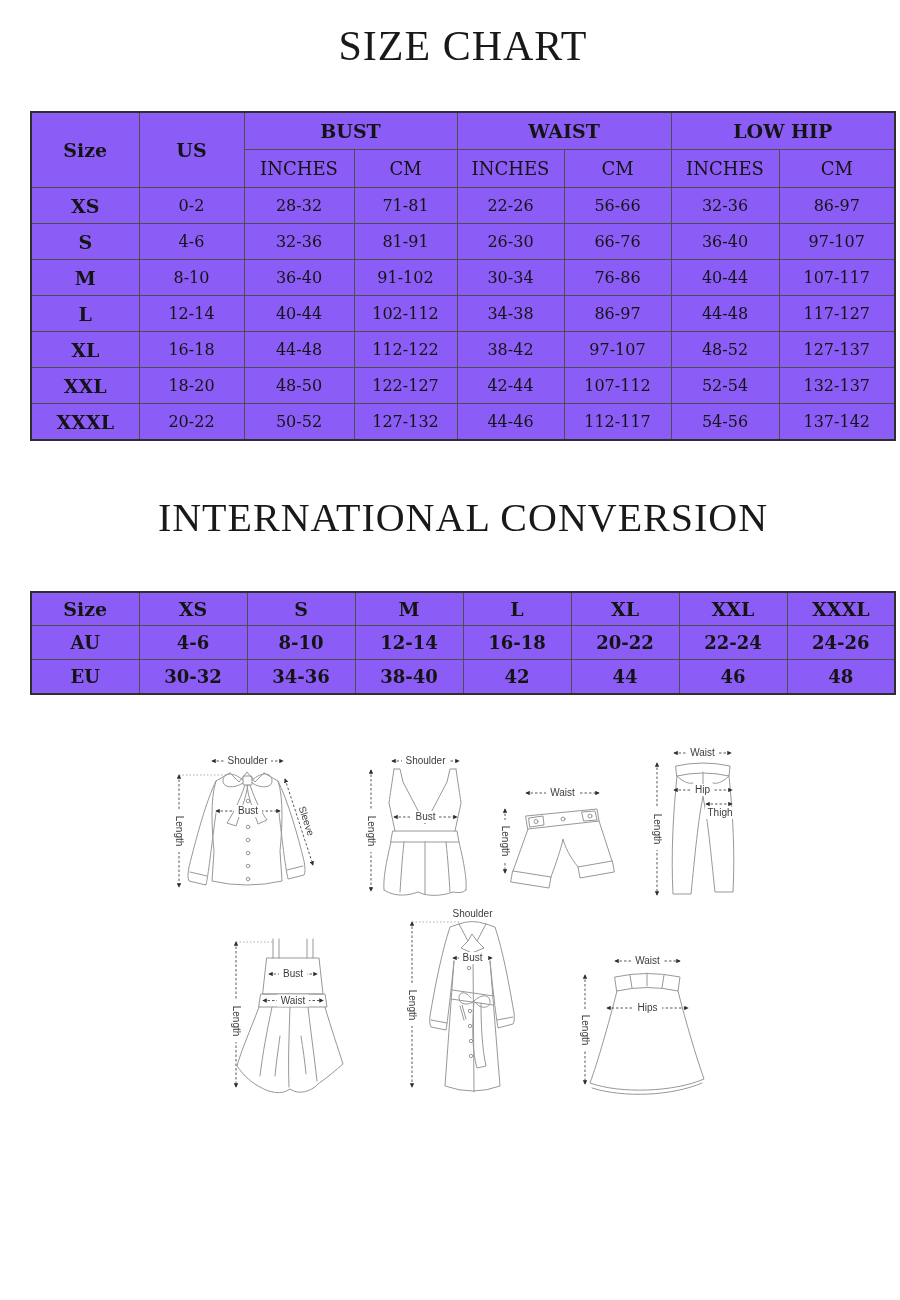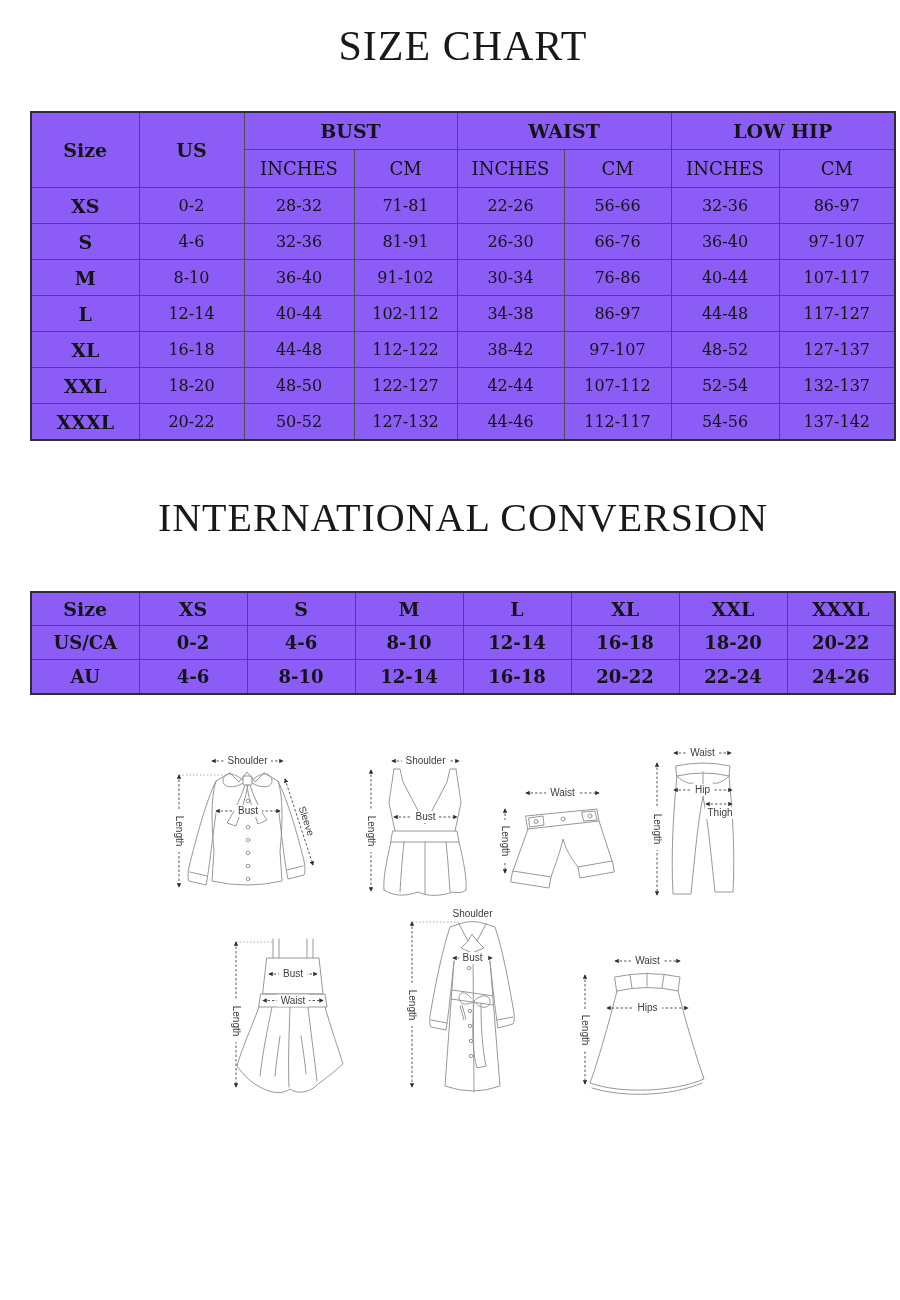--- a/index.html
+++ b/index.html
@@ -163,38 +163,38 @@
         <th>S</th>
         <th>M</th>
         <th>L</th>
         <th>XL</th>
         <th>XXL</th>
         <th>XXXL</th>
       </tr>
     </thead>
     <tbody>
       <tr>
-        <td>US/CA</td>
-        <td>0-2</td>
-        <td>4-6</td>
-        <td>8-10</td>
-        <td>12-14</td>
-        <td>16-18</td>
-        <td>18-20</td>
-        <td>20-22</td>
-      </tr>
-      <tr>
         <td>AU</td>
         <td>4-6</td>
         <td>8-10</td>
         <td>12-14</td>
         <td>16-18</td>
         <td>20-22</td>
         <td>22-24</td>
         <td>24-26</td>
+      </tr>
+      <tr>
+        <td>EU</td>
+        <td>30-32</td>
+        <td>34-36</td>
+        <td>38-40</td>
+        <td>42</td>
+        <td>44</td>
+        <td>46</td>
+        <td>48</td>
       </tr>
     </tbody>
   </table>
 
 
   <div class="figures">
 
     <svg width="0" height="0" style="position:absolute" aria-hidden="true">
       <defs>
         <marker id="ah" viewBox="0 0 10 10" refX="8.5" refY="5" markerWidth="5.5" markerHeight="5.5" orient="auto-start-reverse">

